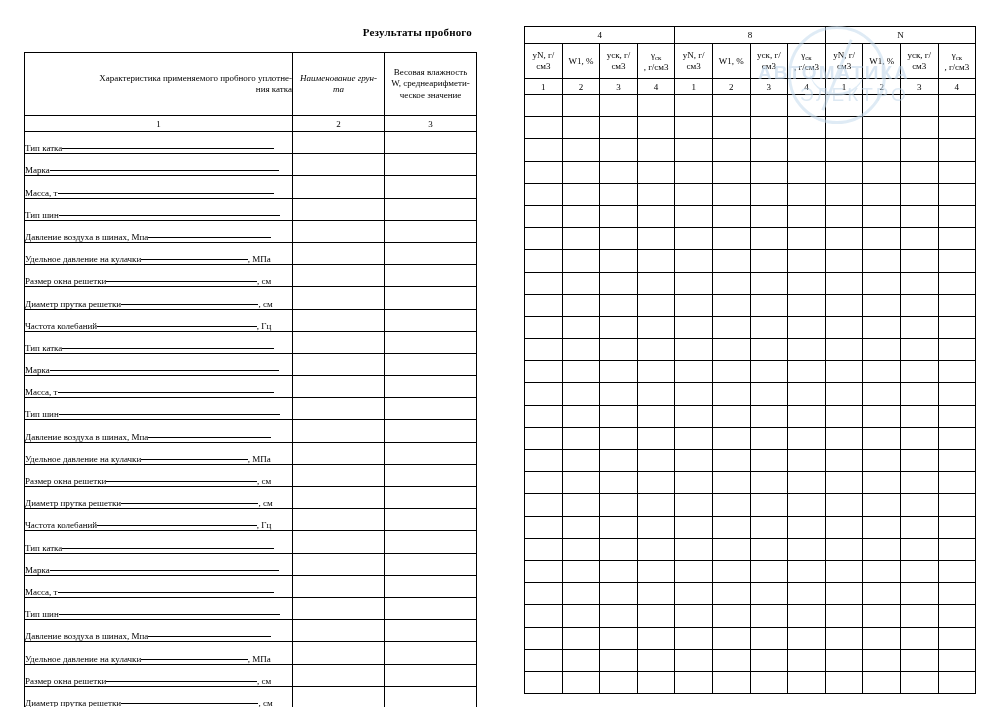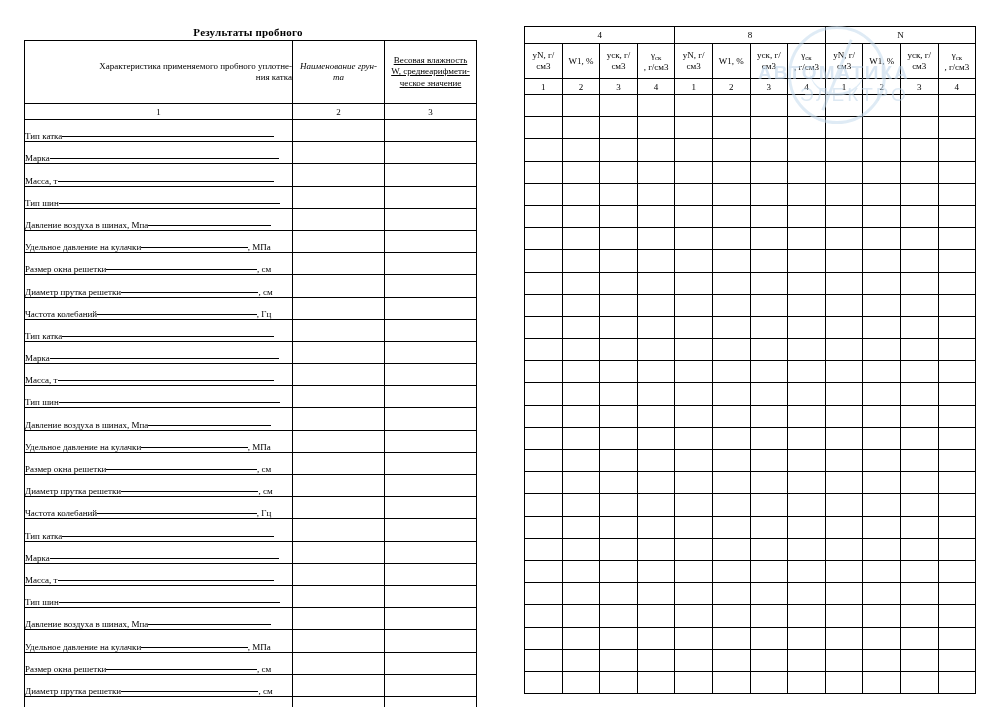--- a/index.html
+++ b/index.html
@@ -84,25 +84,25 @@
   }
 
   
   .left-pane {
     position: absolute;
     left: 24px;
     top: 26px;
     width: 452px;
   }
   .left-title {
-    text-align: center;
+    text-align: right;
     font-size: 11px;
     font-weight: bold;
     padding-right: 4px;
-    margin-bottom: 2px;
+    margin-bottom: 14px;
     letter-spacing: 0.2px;
   }
 
   table.grid {
     border-collapse: collapse;
     table-layout: fixed;
     width: 100%;
   }
   table.grid td, table.grid th {
     border: 1px solid #000;
@@ -191,21 +191,21 @@
     <table class="grid">
       <colgroup>
         <col style="width:268px">
         <col style="width:92px">
         <col style="width:92px">
       </colgroup>
       <tbody id="left-tbody">
           <tr>
             <td class="hdr-cell" style="height: 62px; text-align: right;">Характеристика применяемого пробного уплотне-<br>ния катка</td>
             <td class="hdr-cell" style="height: 62px; font-style: italic;">Наименование грун-<br>та</td>
-            <td class="hdr-cell" style="height: 62px; text-decoration: underline;">Весовая влажность<br>W, среднеарифмети-<br>ческое значение</td>
+            <td class="hdr-cell" style="height: 62px;">Весовая влажность<br>W, среднеарифмети-<br>ческое значение</td>
           </tr>
           <tr class="numrow">
             <td>1</td>
             <td>2</td>
             <td>3</td>
           </tr>
           <tr>
             <td class="lbl-cell"><span class="lead">Тип катка</span><span class="dots" style="width: 211.95px;"></span></td>
             <td class="blank-cell"></td>
             <td class="blank-cell"></td>

